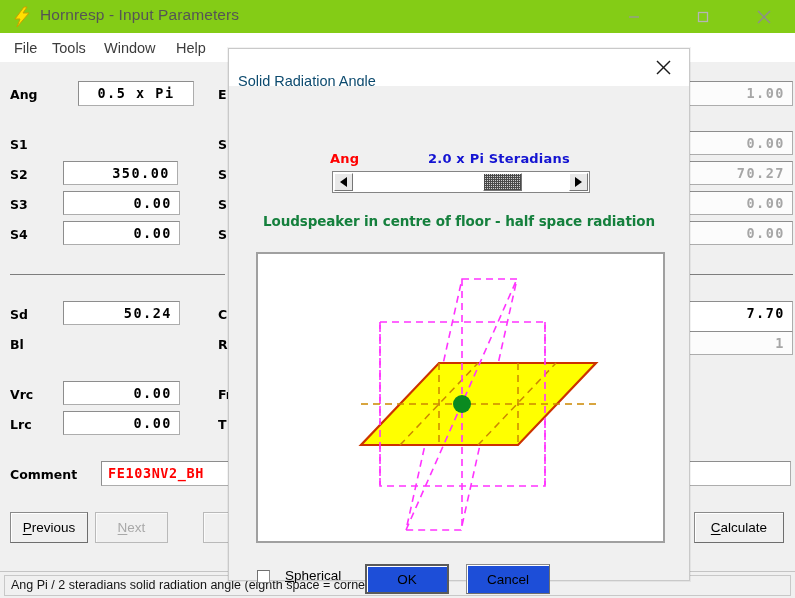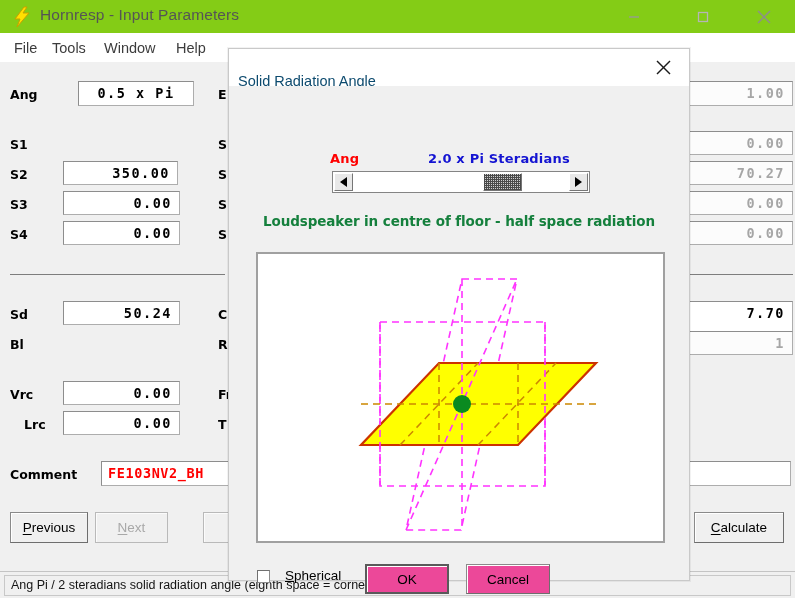--- a/index.html
+++ b/index.html
@@ -269,21 +269,21 @@
   .chk-label {
     margin-left: 9px;
     font-family: "Liberation Sans", sans-serif;
     font-size: 13.5px;
     color: #000000;
     white-space: nowrap;
   }
   .dbtn {
     position: absolute;
     height: 30px;
-    background: #ec4899;
+    background: #1d4ed8;
     border: 1px solid #8a8a8a;
     border-right-color: #6e6e6e;
     border-bottom-color: #6e6e6e;
     box-shadow: inset 1px 1px 0 #ffffff;
     font-family: "Liberation Sans", sans-serif;
     font-size: 13.5px;
     color: #000000;
     display: flex; align-items: center; justify-content: center;
   }
   .dbtn.default { border: 2px solid #5a5a5a; box-shadow: inset 1px 1px 0 #ffffff; }
@@ -328,21 +328,21 @@
   <div class="client">
 
     <span class="flabel" style="left:10px; top:25px;">Ang</span>
     <span class="flabel" style="left:10px; top:75px;">S1</span>
     <span class="flabel" style="left:10px; top:105px;">S2</span>
     <span class="flabel" style="left:10px; top:135px;">S3</span>
     <span class="flabel" style="left:10px; top:165px;">S4</span>
     <span class="flabel" style="left:10px; top:245px;">Sd</span>
     <span class="flabel" style="left:10px; top:275px;">Bl</span>
     <span class="flabel" style="left:10px; top:325px;">Vrc</span>
-    <span class="flabel" style="left:24px; top:355px;">Lrc</span>
+    <span class="flabel" style="left:10px; top:355px;">Lrc</span>
 
     <div class="tfield center" style="left:63px; top:19px;  width:116px; height:25px; line-height:23px;margin-left:15px;">0.5 x Pi</div>
     <div class="tfield" style="left:63px; top:99px;  width:115px; height:24px; line-height:22px;">350.00</div>
     <div class="tfield" style="left:63px; top:129px; width:117px; height:24px; line-height:22px;">0.00</div>
     <div class="tfield" style="left:63px; top:159px; width:117px; height:24px; line-height:22px;">0.00</div>
     <div class="tfield" style="left:63px; top:239px; width:117px; height:24px; line-height:22px;">50.24</div>
     <div class="tfield" style="left:63px; top:319px; width:117px; height:24px; line-height:22px;">0.00</div>
     <div class="tfield" style="left:63px; top:349px; width:117px; height:24px; line-height:22px;">0.00</div>
 
     <span class="flabel" style="left:218px; top:25px;">E</span>

